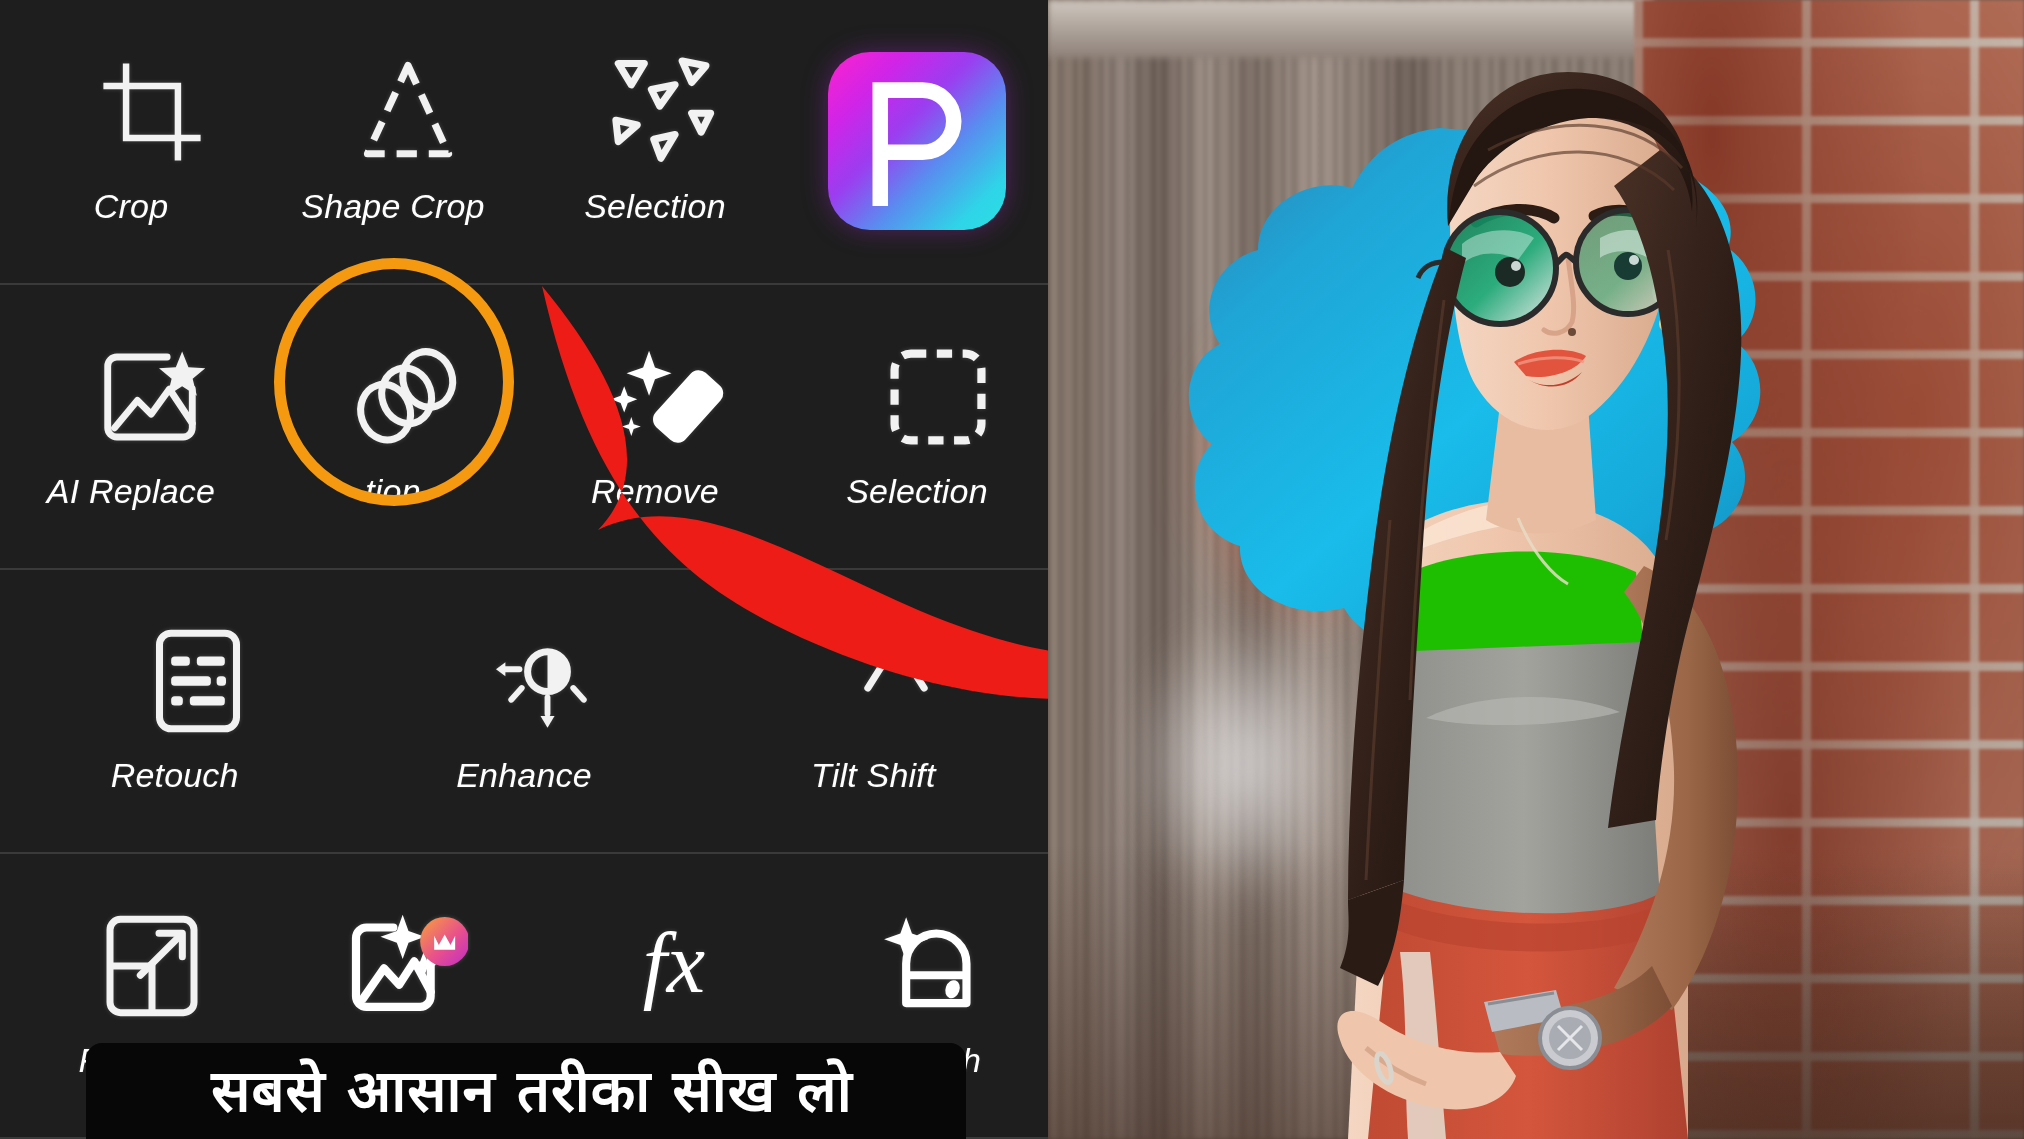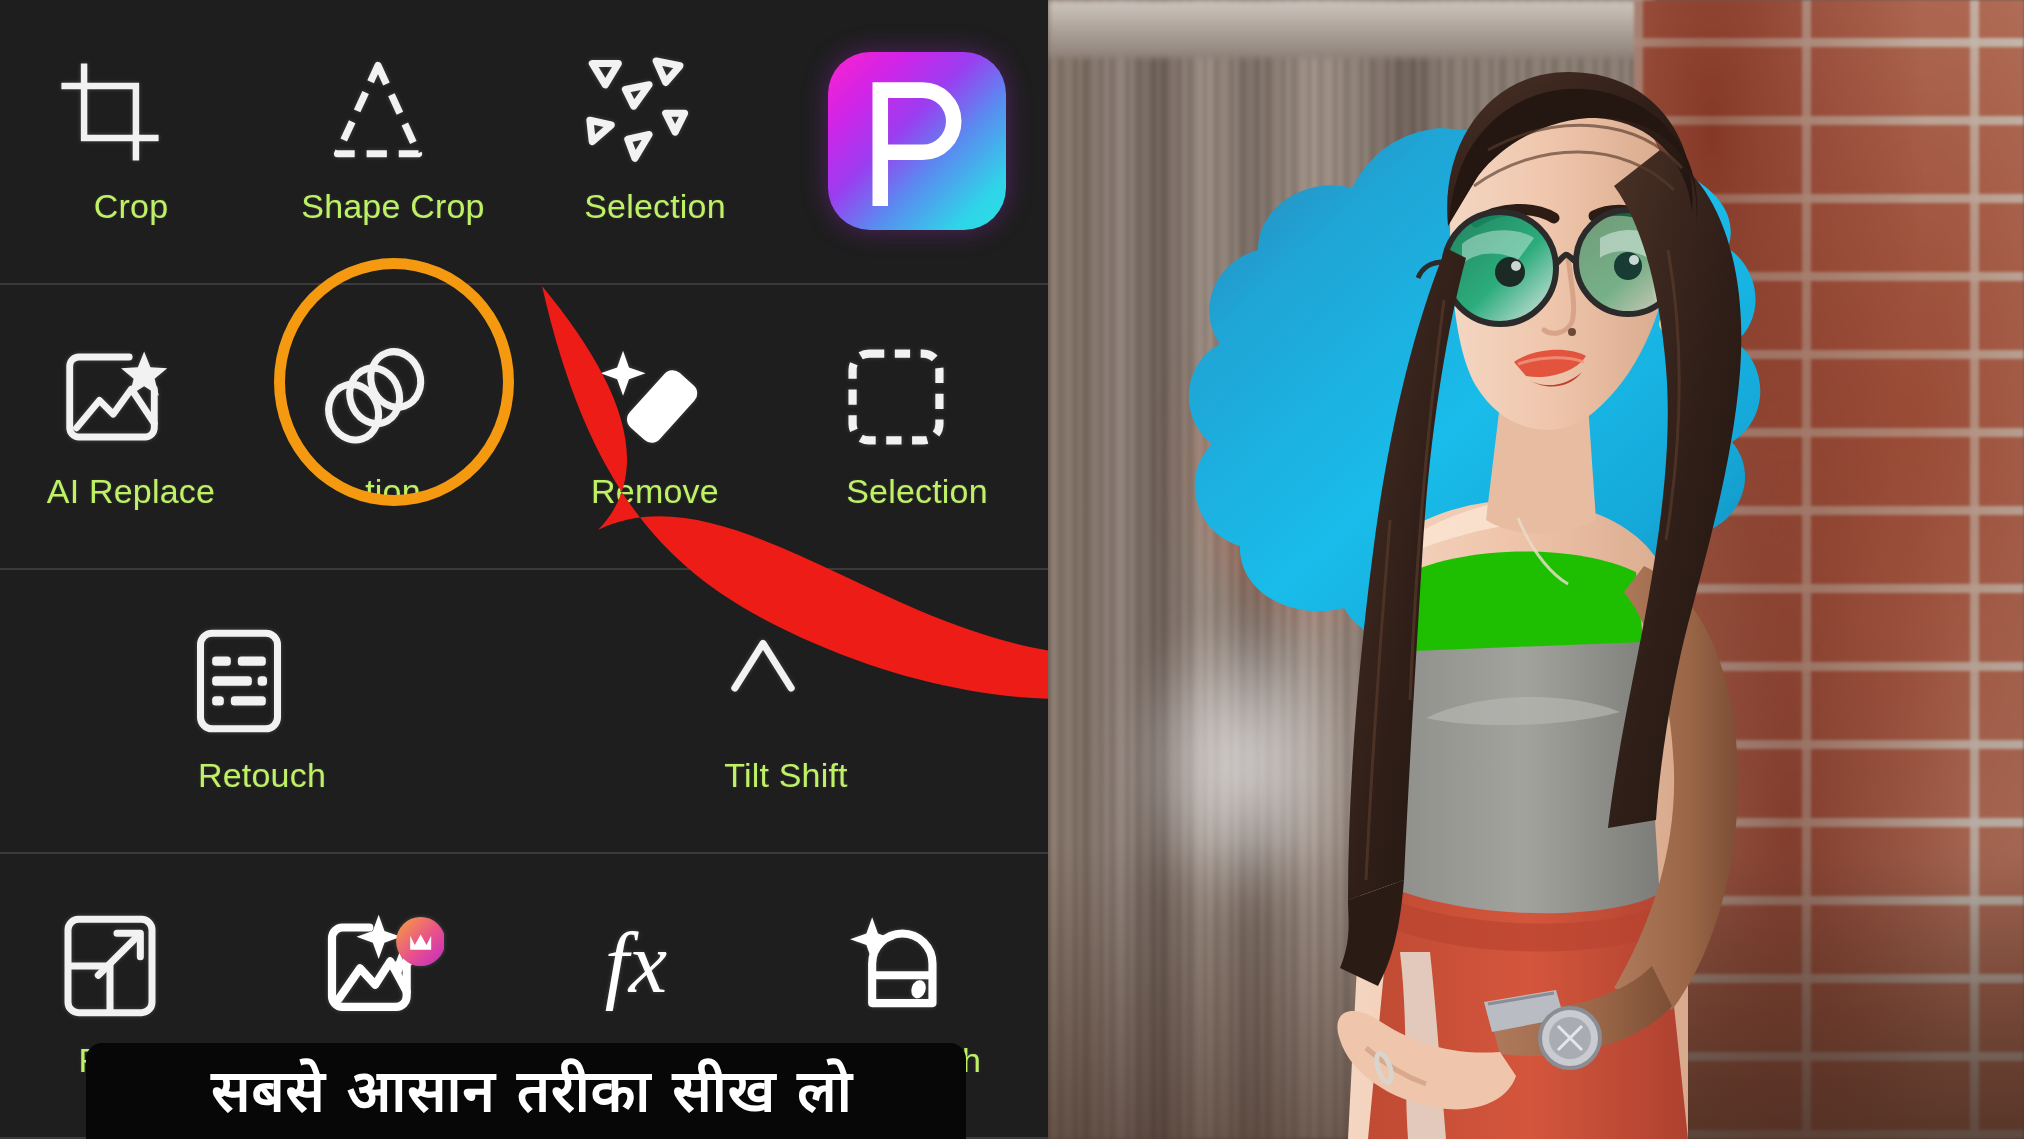--- a/index.html
+++ b/index.html
@@ -29,31 +29,32 @@
   .tool-row:last-child{ border-bottom:none; }
   .tool-cell{
     flex:1 1 0;
     display:flex; flex-direction:column;
     align-items:center; justify-content:center;
     position:relative;
     padding-bottom:4px;
   }
   .tool-ico{
     height:118px; width:150px;
-    display:flex; align-items:center; justify-content:flex-start;
+    display:flex; align-items:center; justify-content:flex-end;
     position:relative;
   }
   .tool-ico svg{ display:block; filter:drop-shadow(0 0 2px rgba(255,255,255,.18)); }
   .tool-label{
     margin-top:16px;
-    color:#bef264;
+    color:#ffffff;
     font-size:34px;
     letter-spacing:.2px;
     white-space:nowrap;
     text-shadow:0 0 3px rgba(255,255,255,.12);
+    font-style:italic;
   }
 
   
   .brand-cell{ flex:1 1 0; display:flex; align-items:center; justify-content:center; }
   .brand-tile{
     width:178px; height:178px; border-radius:42px;
     background:linear-gradient(135deg,#ff22cc 0%,#d024e8 22%,#9b3df0 42%,#5a8bf0 62%,#2fd4e8 85%,#29e0e0 100%);
     display:flex; align-items:center; justify-content:center;
     box-shadow:0 0 26px rgba(180,40,230,.35);
   }
@@ -302,20 +303,37 @@
               <rect x="21" y="44" width="34" height="8" rx="3"></rect>
               <rect x="60" y="44" width="8" height="8" rx="3"></rect>
               <rect x="21" y="61" width="10" height="8" rx="3"></rect>
               <rect x="37" y="61" width="30" height="8" rx="3"></rect>
             </g>
           </svg>
         </div>
         <div class="tool-label">Retouch</div>
       </div>
 
+      <div class="tool-cell">
+        <div class="tool-ico">
+          <svg width="110" height="108" viewBox="0 0 94 92">
+            <circle cx="50" cy="38" r="17" fill="none" stroke="#f2f2f2" stroke-width="6"></circle>
+            <path d="M50 21 a17 17 0 0 1 0 34 Z" fill="#f2f2f2"></path>
+            <g stroke="#f2f2f2" stroke-width="5" stroke-linecap="round">
+              <path d="M50 60 V74"></path>
+                <path d="M28 52 L19 62"></path>
+                <path d="M72 52 L81 62"></path>
+              <path d="M26 36 H12"></path>
+            </g>
+            <path d="M14 30 L6 36 L14 42 Z" fill="#f2f2f2"></path>
+            <path d="M44 76 L50 86 L56 76 Z" fill="#f2f2f2"></path>
+          </svg>
+        </div>
+        <div class="tool-label">Enhance</div>
+      </div>
 
       <div class="tool-cell">
         <div class="tool-ico">
           <svg width="104" height="108" viewBox="0 0 88 92">
             <path d="M20 52 L44 14 L68 52" fill="none" stroke="#f2f2f2" stroke-width="6" stroke-linecap="round" stroke-linejoin="round"></path>
           </svg>
         </div>
         <div class="tool-label">Tilt Shift</div>
       </div>
     </div>

